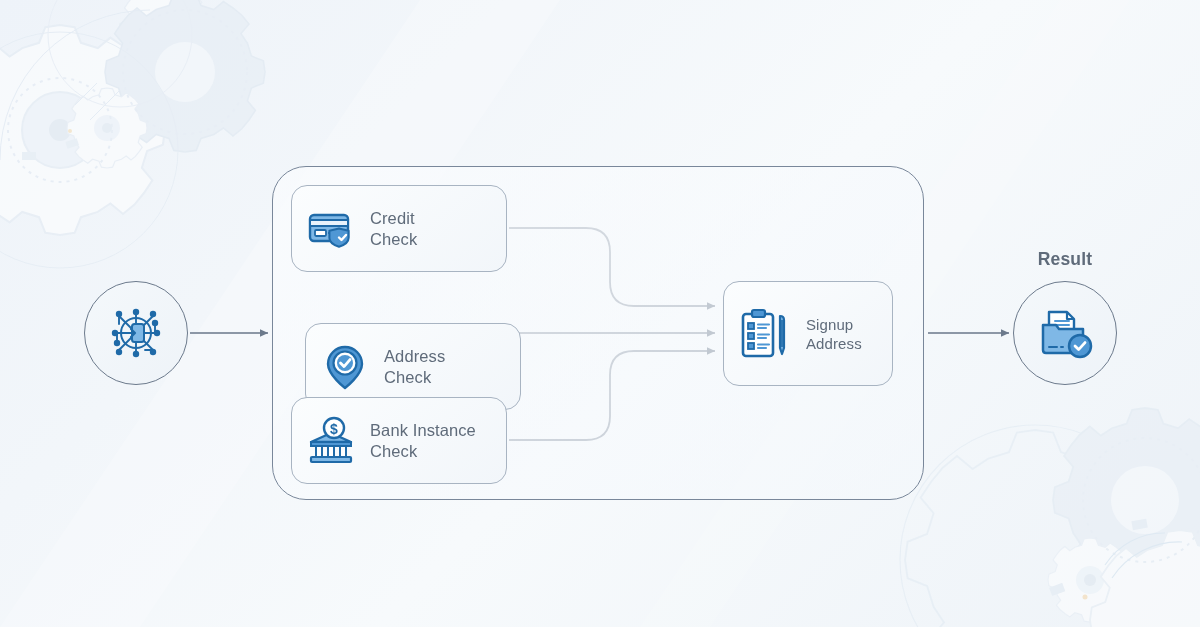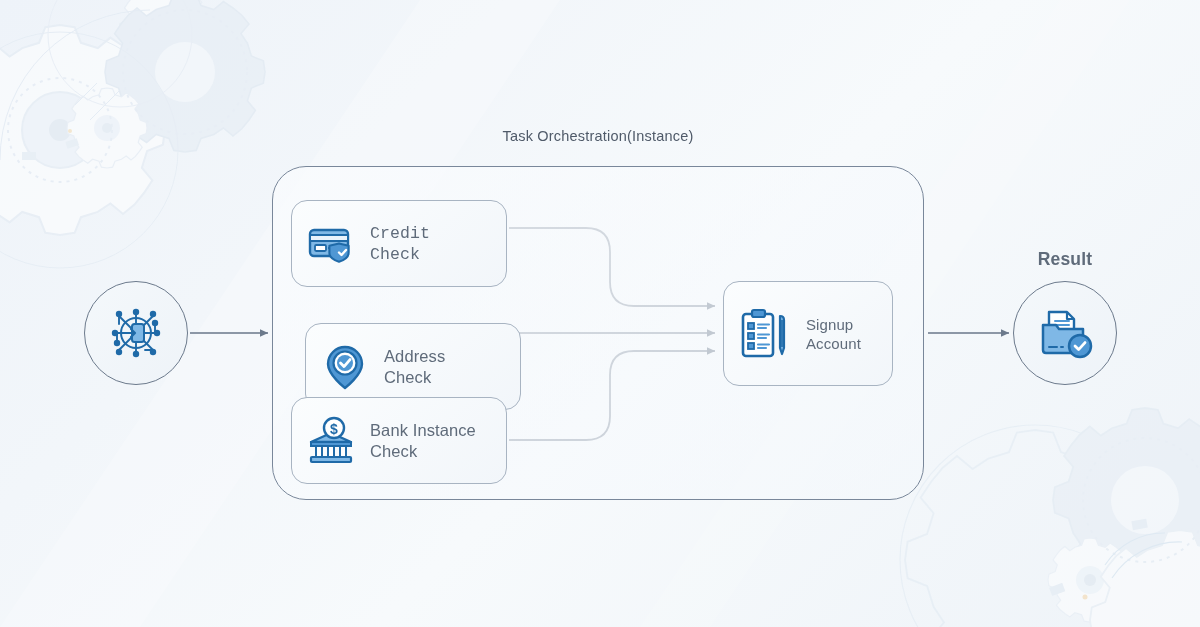--- a/index.html
+++ b/index.html
@@ -93,21 +93,21 @@
     width: 216px;
     height: 87px;
     border: 1.2px solid #a8b4c2;
     border-radius: 16px;
     background: linear-gradient(140deg, #fbfdfe 0%, #f2f6fa 100%);
     display: flex;
     align-items: center;
     padding-left: 14px;
     gap: 14px;
   }
-  #card-credit  { left: 291px; top: 200px; font-family: Liberation Mono, monospace; }
+  #card-credit  { left: 291px; top: 185px; }
   #card-address { left: 305px; top: 291px; margin-top: 32px; }
   #card-bank    { left: 291px; top: 397px; }
 
   .task-label {
     font-size: 16.5px;
     line-height: 21px;
     color: #5f6b7a;
     white-space: pre-line;
     letter-spacing: .1px;
   }
@@ -247,21 +247,20 @@
 
       <path d="M509,333 L715,333" marker-end="url(#arrowhead)"></path>
 
       <path d="M509,440 L586,440 Q610,440 610,416 L610,375 Q610,351 634,351 L715,351" marker-end="url(#arrowhead)"></path>
 
       <path d="M928,333 L1009,333" marker-end="url(#arrowhead)"></path>
     </g>
   </svg>
 
   <div id="orchestration-box"></div>
-  <div id="orchestration-title">Task Orchestration(Instance)</div>
 
   <div id="input-node" class="endpoint">
     <span class="icon-wrap">
       <svg width="62" height="62" viewBox="0 0 62 62" xmlns="http://www.w3.org/2000/svg">
         <g stroke="#1f6aa8" stroke-width="1.9" fill="none" stroke-linecap="round">
 
           <path d="M31,31 L14,14"></path>
             <path d="M31,31 L48,14"></path>
           <path d="M31,31 L12,31"></path>
             <path d="M31,31 L50,31"></path>
@@ -353,21 +352,21 @@
         <rect x="10" y="38" width="6" height="6" fill="#4f97d4" stroke="#1f6aa8" stroke-width="1.8"></rect>
         <path d="M20,19.5 L31,19.5 M20,23 L28,23
                  M20,29.5 L31,29.5 M20,33 L28,33
                  M20,39.5 L31,39.5 M20,43 L28,43" stroke="#4f97d4" stroke-width="2.1" stroke-linecap="round"></path>
 
         <path d="M42,11 q4,0 4,4 L46,43 L44,49 L42,43 L42,15 q0,-4 0,-4 Z" fill="#7fb8e6" stroke="#1f6aa8" stroke-width="2.2" stroke-linejoin="round"></path>
         <path d="M44,15 L44,42" stroke="#1f6aa8" stroke-width="1.6"></path>
       </svg>
     </span>
     <span class="task-label">Signup
-Account</span>
+Address</span>
   </div>
 
   <div id="result-label" class="endpoint-label">Result</div>
   <div id="result-node" class="endpoint">
     <span class="icon-wrap">
       <svg width="58" height="58" viewBox="0 0 58 58" xmlns="http://www.w3.org/2000/svg">
 
         <path d="M13,8 L31,8 L38,15 L38,34 L13,34 Z" fill="#ffffff" stroke="#1f6aa8" stroke-width="2.4" stroke-linejoin="round"></path>
         <path d="M31,8 L31,15 L38,15" fill="none" stroke="#1f6aa8" stroke-width="2.2" stroke-linejoin="round"></path>
         <path d="M19,17 L33,17 M19,21 L33,21 M19,25 L33,25 M19,29 L28,29" stroke="#4f97d4" stroke-width="2" stroke-linecap="round"></path>

